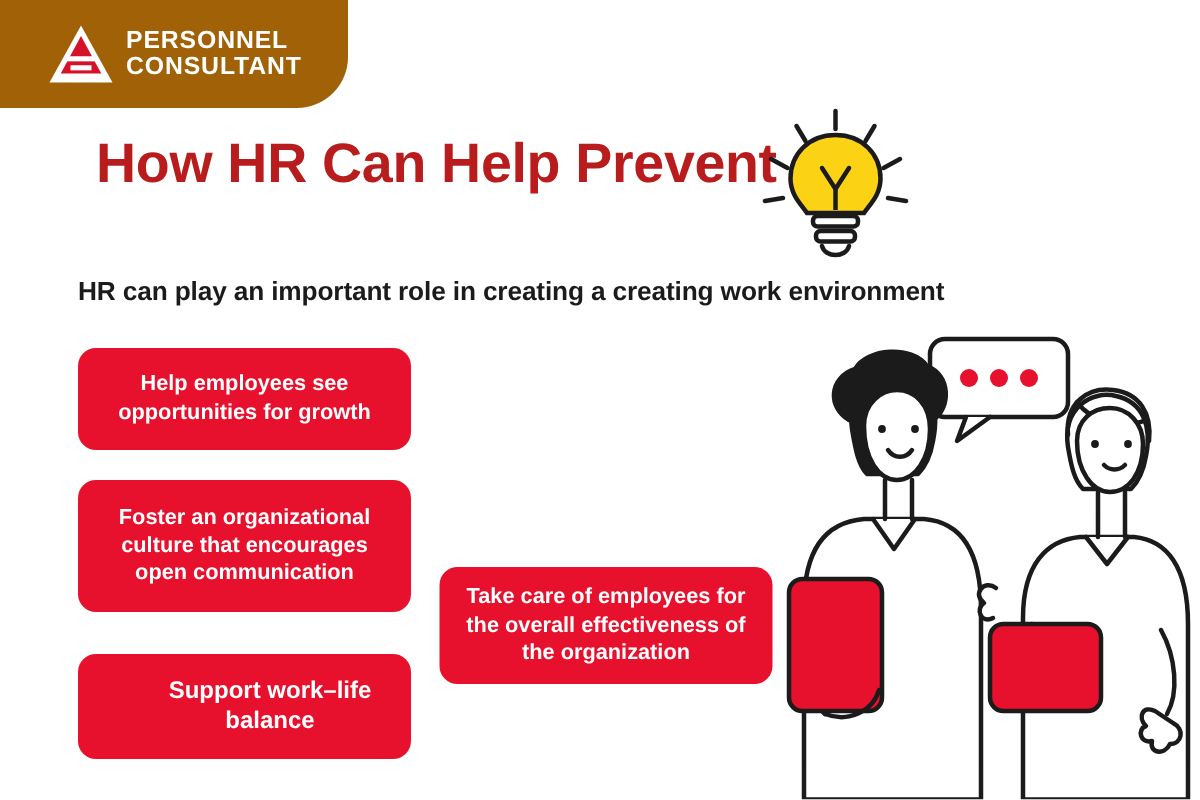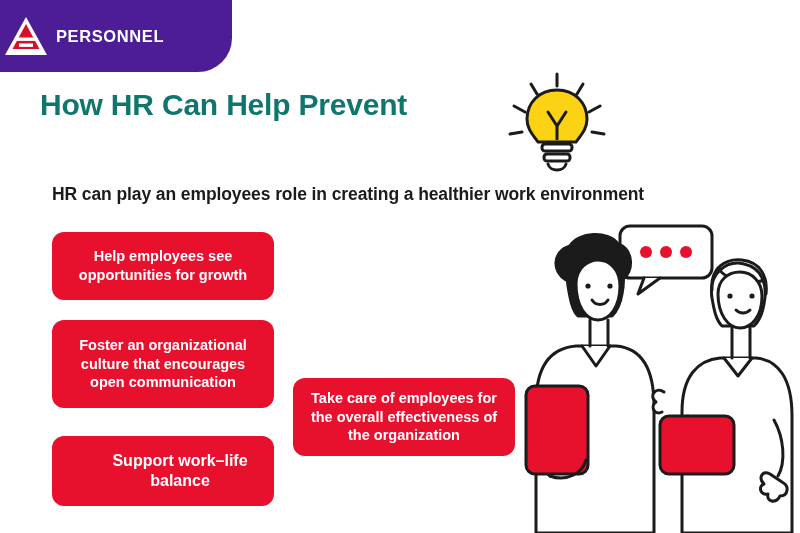--- a/index.html
+++ b/index.html
@@ -13,25 +13,25 @@
     position: relative;
     width: 800px; height: 533px;
     background: #ffffff;
   }
 
   
   .header-banner {
     position: absolute;
     top: 0; left: 0;
     width: 232px; height: 72px;
-    background: #4c1d95;
+    background: #a16207;
     border-bottom-right-radius: 34px;
     display: flex;
     align-items: center;
-    padding-left: 4px;
+    padding-left: 32px;
   }
   .logo-mark {
     width: 44px; height: 42px;
     flex: 0 0 auto;
     display: flex; align-items: center; justify-content: center;
   }
   .logo-text {
     margin-left: 8px;
     color: #ffffff;
     line-height: 1.02;
@@ -45,24 +45,24 @@
   .logo-text .l2 {
     display: block;
     font-size: 16.5px;
     font-weight: bold;
     letter-spacing: 0.6px;
   }
 
   
   .title-line1 {
     position: absolute;
-    left: 40px; top: 88px;
-    font-size: 30px;
-    font-weight: bold;
-    color: #0f766e;
+    left: 64px; top: 88px;
+    font-size: 37px;
+    font-weight: bold;
+    color: #b91c1c;
     letter-spacing: -0.2px;
   }
   .title-line2 {
     position: absolute;
     left: 52px; top: 126px;
     display: flex;
     align-items: baseline;
   }
   .title-line2 .burnout {
     font-size: 42px;
@@ -131,25 +131,26 @@
     <div class="logo-mark">
       <svg width="44" height="42" viewBox="0 0 44 42" aria-hidden="true">
         <polygon points="22,2 43,40 1,40" fill="#ffffff"></polygon>
         <polygon points="22,9 35.5,34 8.5,34" fill="#d6122a"></polygon>
         <rect x="12" y="22.5" width="20" height="3.4" fill="#ffffff"></rect>
         <rect x="15" y="28.5" width="14" height="3.4" fill="#ffffff"></rect>
       </svg>
     </div>
     <div class="logo-text">
       <span class="l1">PERSONNEL</span>
+      <span class="l2">CONSULTANT</span>
     </div>
   </div>
 
   <div class="title-line1">How HR Can Help Prevent</div>
-  <div class="subtitle">HR can play an employees role in creating a healthier work environment</div>
+  <div class="subtitle">HR can play an important role in creating a creating work environment</div>
 
   <div class="bulb">
     <svg width="118" height="108" viewBox="0 0 118 108" aria-hidden="true">
       <g stroke="#1b1b1b" stroke-width="3" stroke-linecap="round">
         <line x1="59" y1="2" x2="59" y2="14"></line>
         <line x1="33" y1="12" x2="39" y2="22"></line>
         <line x1="85" y1="12" x2="79" y2="22"></line>
         <line x1="16" y1="34" x2="27" y2="40"></line>
         <line x1="102" y1="34" x2="91" y2="40"></line>
         <line x1="12" y1="62" x2="24" y2="60"></line>

